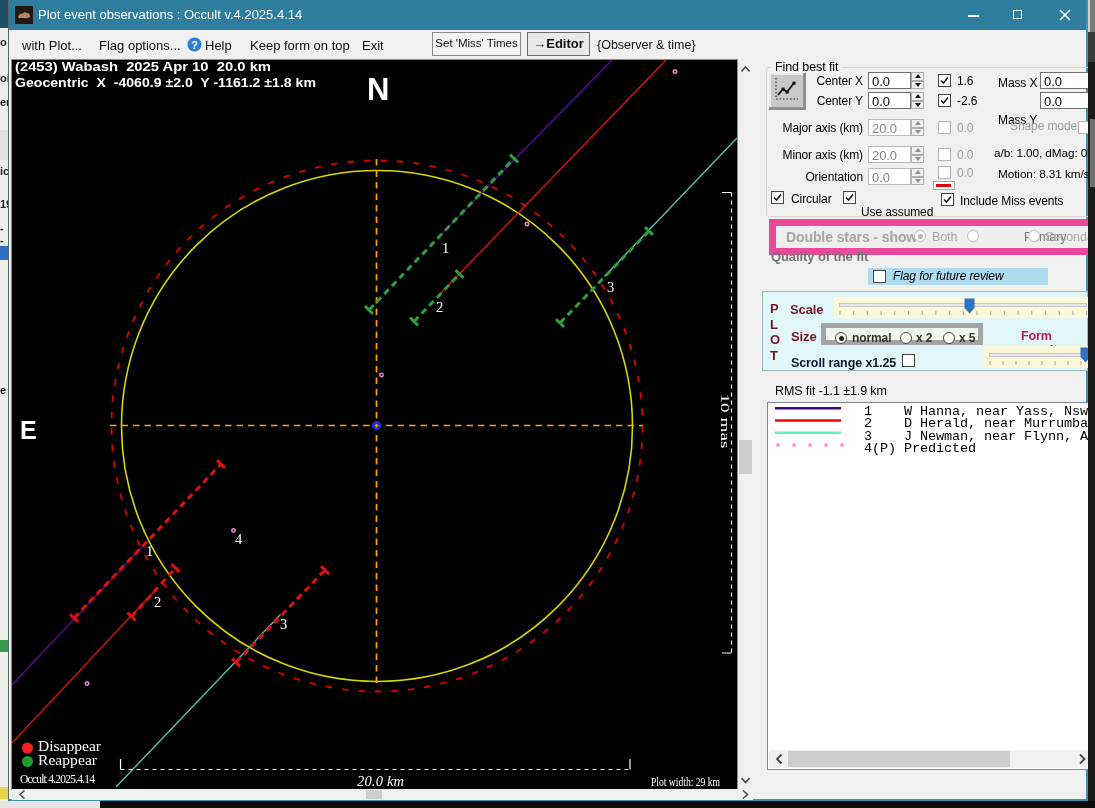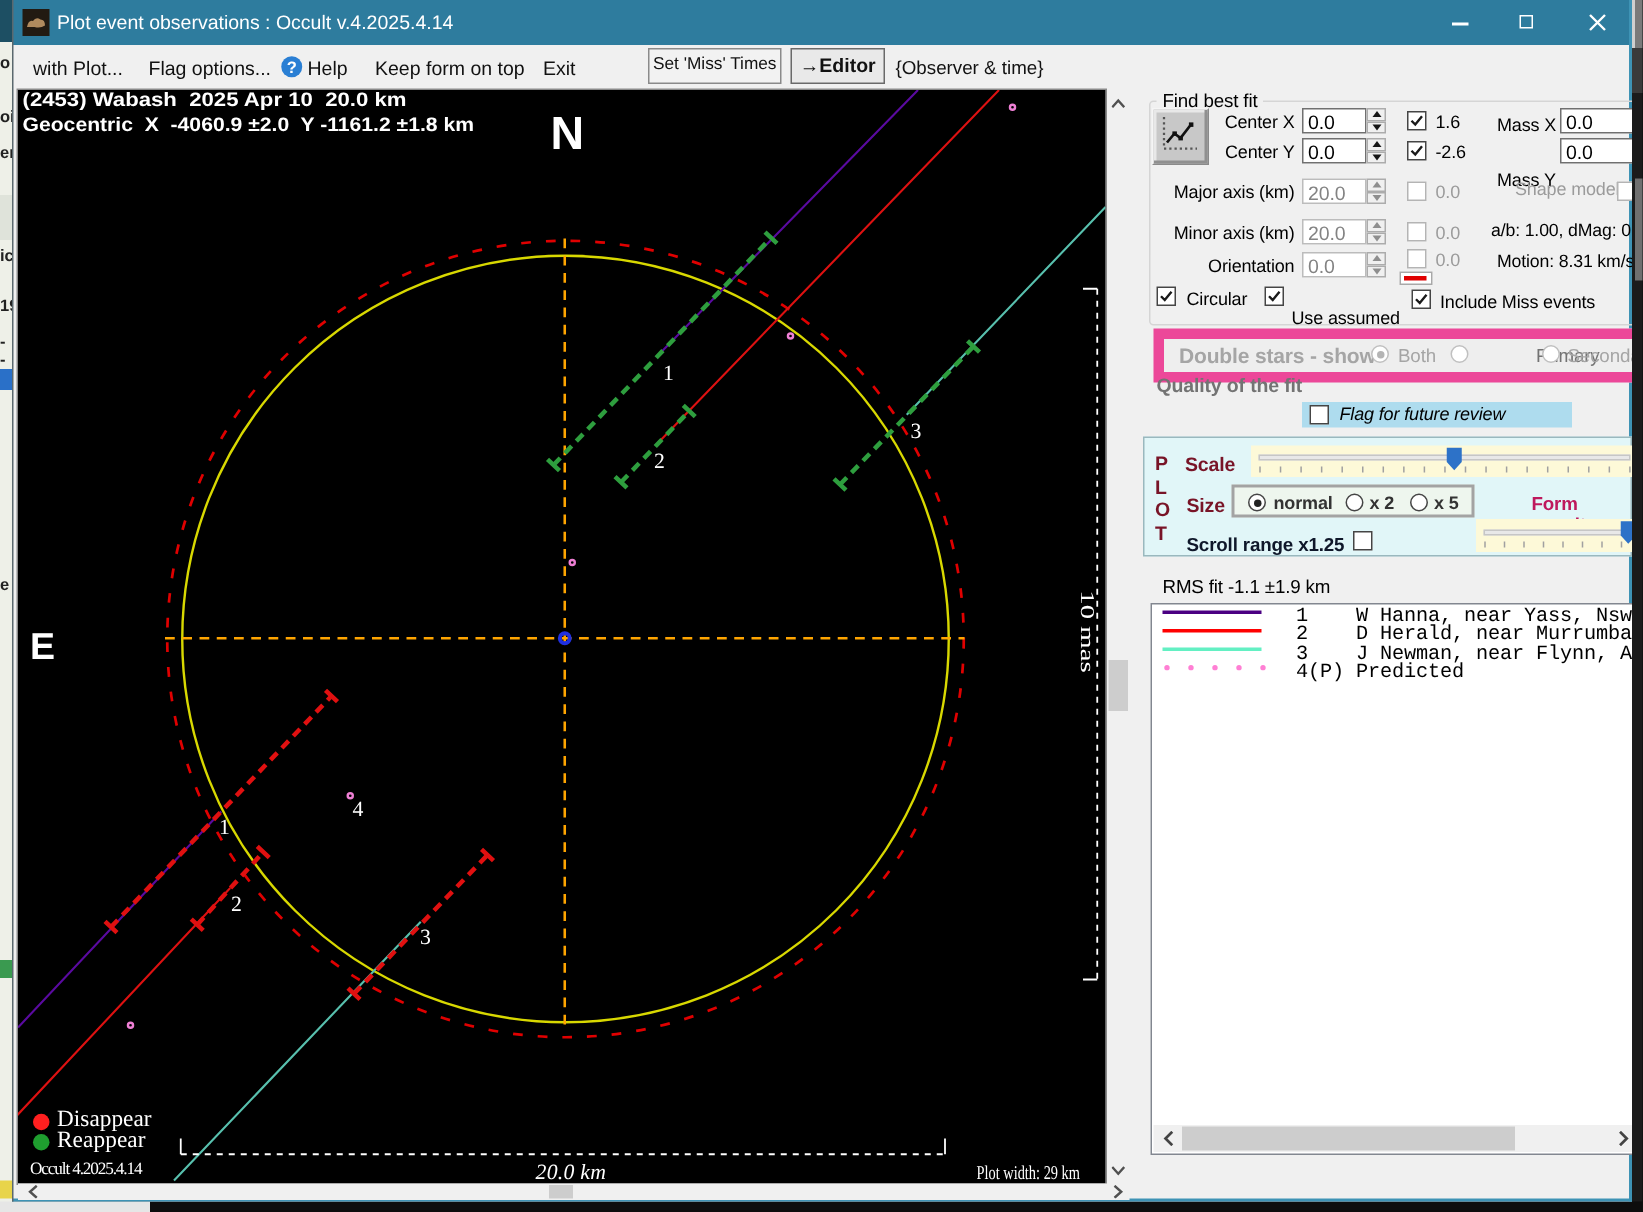--- a/index.html
+++ b/index.html
@@ -318,21 +318,21 @@
               <line x1="225.2" y1="1" x2="225.2" y2="5"></line>
               <line x1="238.9" y1="1" x2="238.9" y2="5"></line>
               <line x1="252.6" y1="1" x2="252.6" y2="5"></line>
             </g>
         </svg>
         <svg class="abs" style="left:130px;top:1px;" width="11" height="16">
             <path d="M0.5 0.5 H10.5 V10 L5.5 15.5 L0.5 10 Z" fill="#2d72c8"></path>
           </svg>
       </div>
       <div class="abs" style="left:28px;top:37px;font-size:13px;font-weight:bold;color:#781427;">Size</div>
-      <div class="abs" style="left:58px;top:31px;width:162px;height:22px;background:#eef6ee;border:2px solid #a3a3a3;box-sizing:border-box;text-align:right;">
+      <div class="abs" style="left:58px;top:31px;width:162px;height:22px;background:#eef6ee;border:5px solid #a3a3a3;box-sizing:border-box;text-align:right;">
         <div class="radio" style="left:9px;top:4px;border-color:#454545;">
             <div class="abs" style="left:2.5px;top:2.5px;width:5px;height:5px;border-radius:50%;background:#222;"></div>
           </div>
         <span class="abs" style="left:26px;top:3px;font-weight:bold;color:#333;">normal</span>
         <div class="radio" style="left:74px;top:4px;border-color:#454545;"></div>
         <span class="abs" style="left:90px;top:3px;font-weight:bold;color:#333;">x 2</span>
         <div class="radio" style="left:117px;top:4px;border-color:#454545;"></div>
         <span class="abs" style="left:133px;top:3px;font-weight:bold;color:#333;">x 5</span>
       </div>
       <div class="abs" style="left:258px;top:37px;font-size:12.5px;font-weight:bold;color:#be185d;">Form opacity</div>

